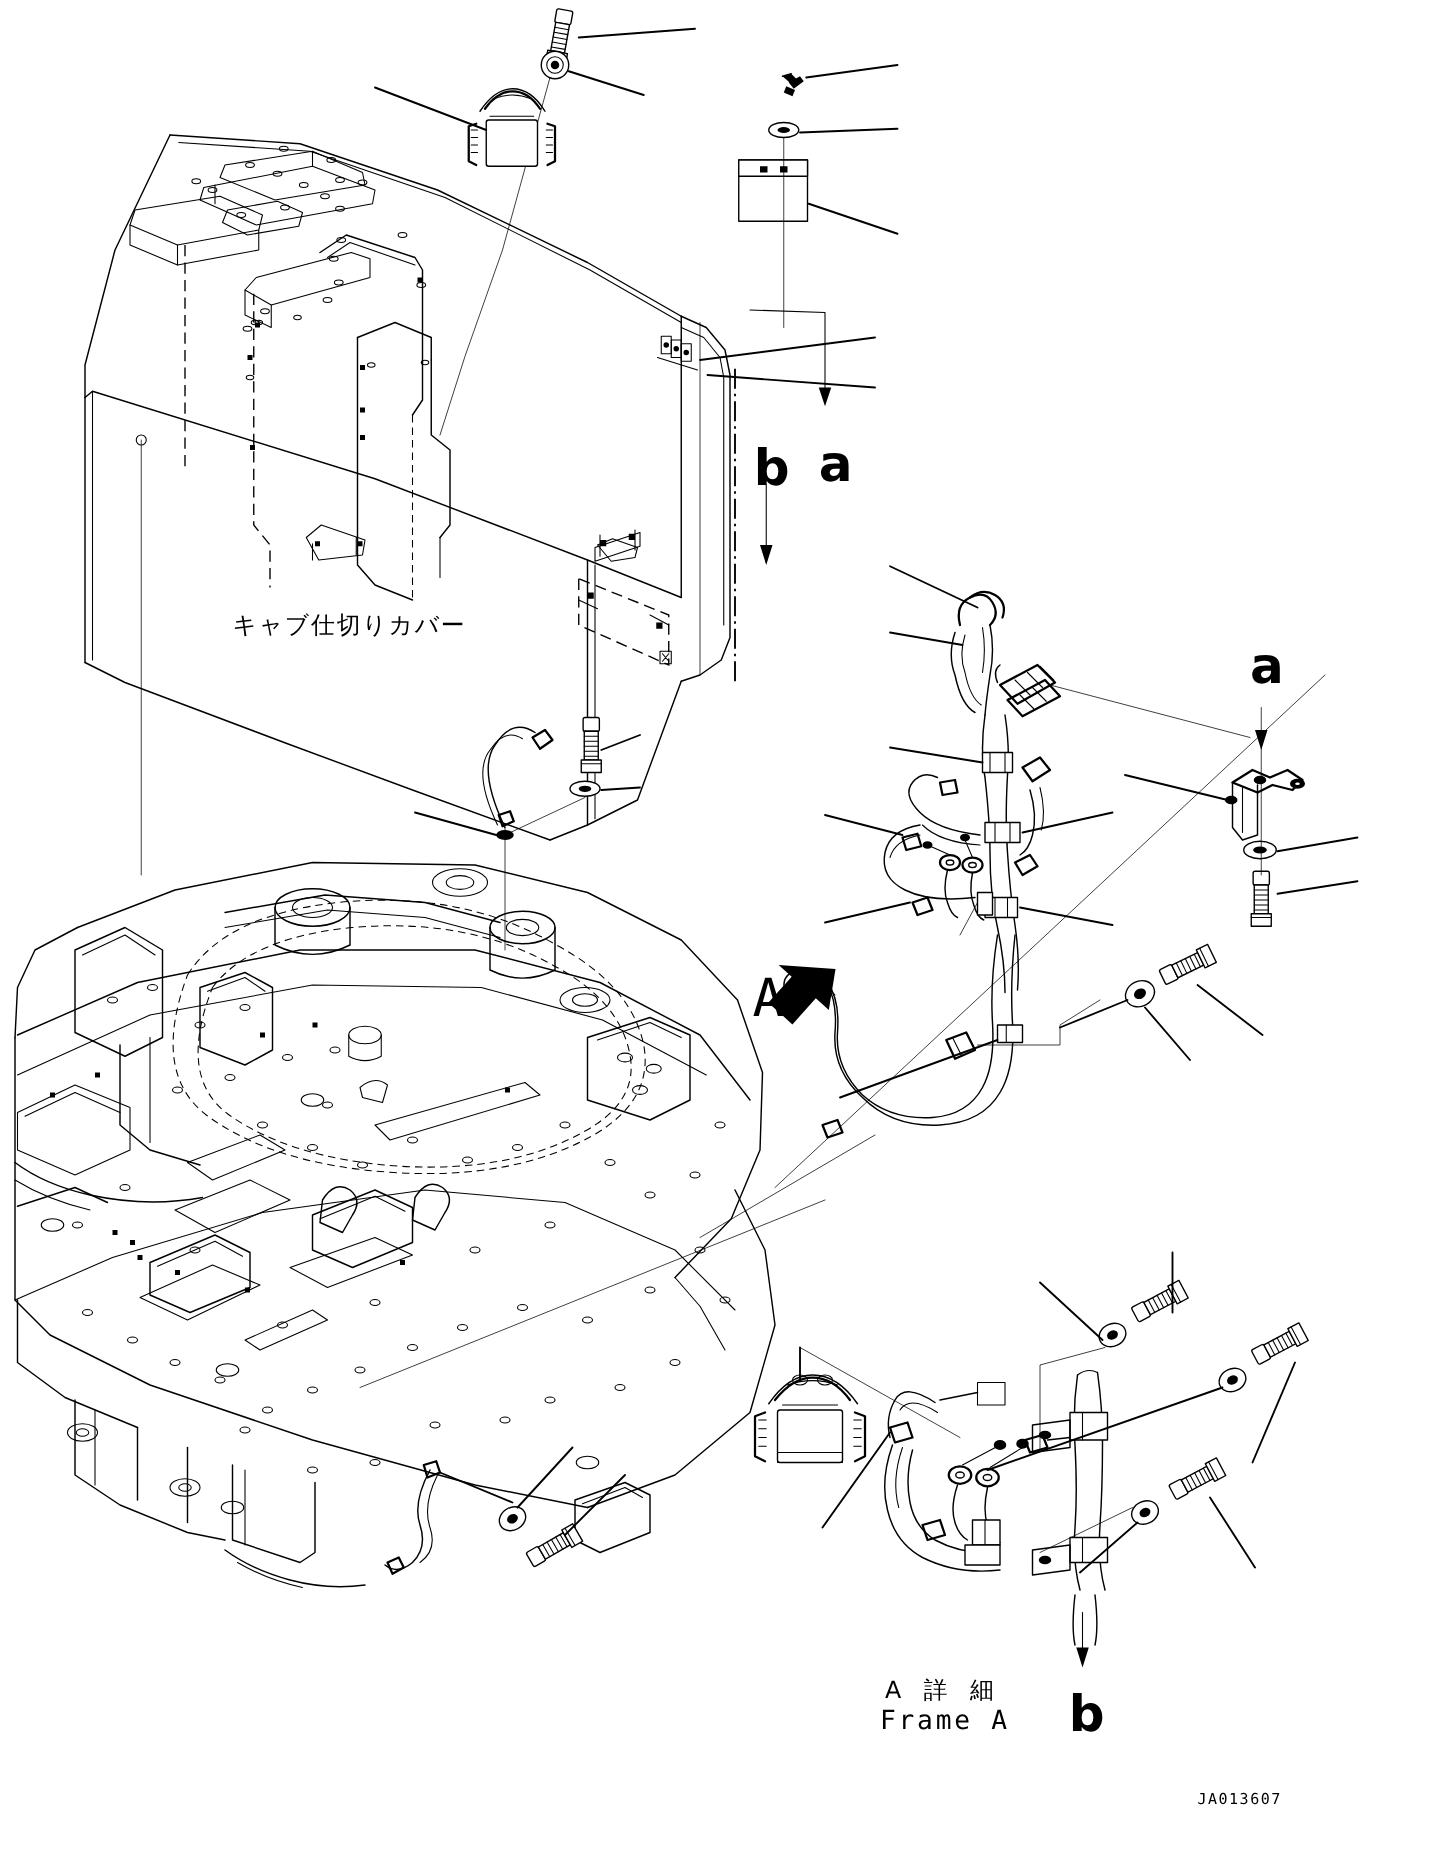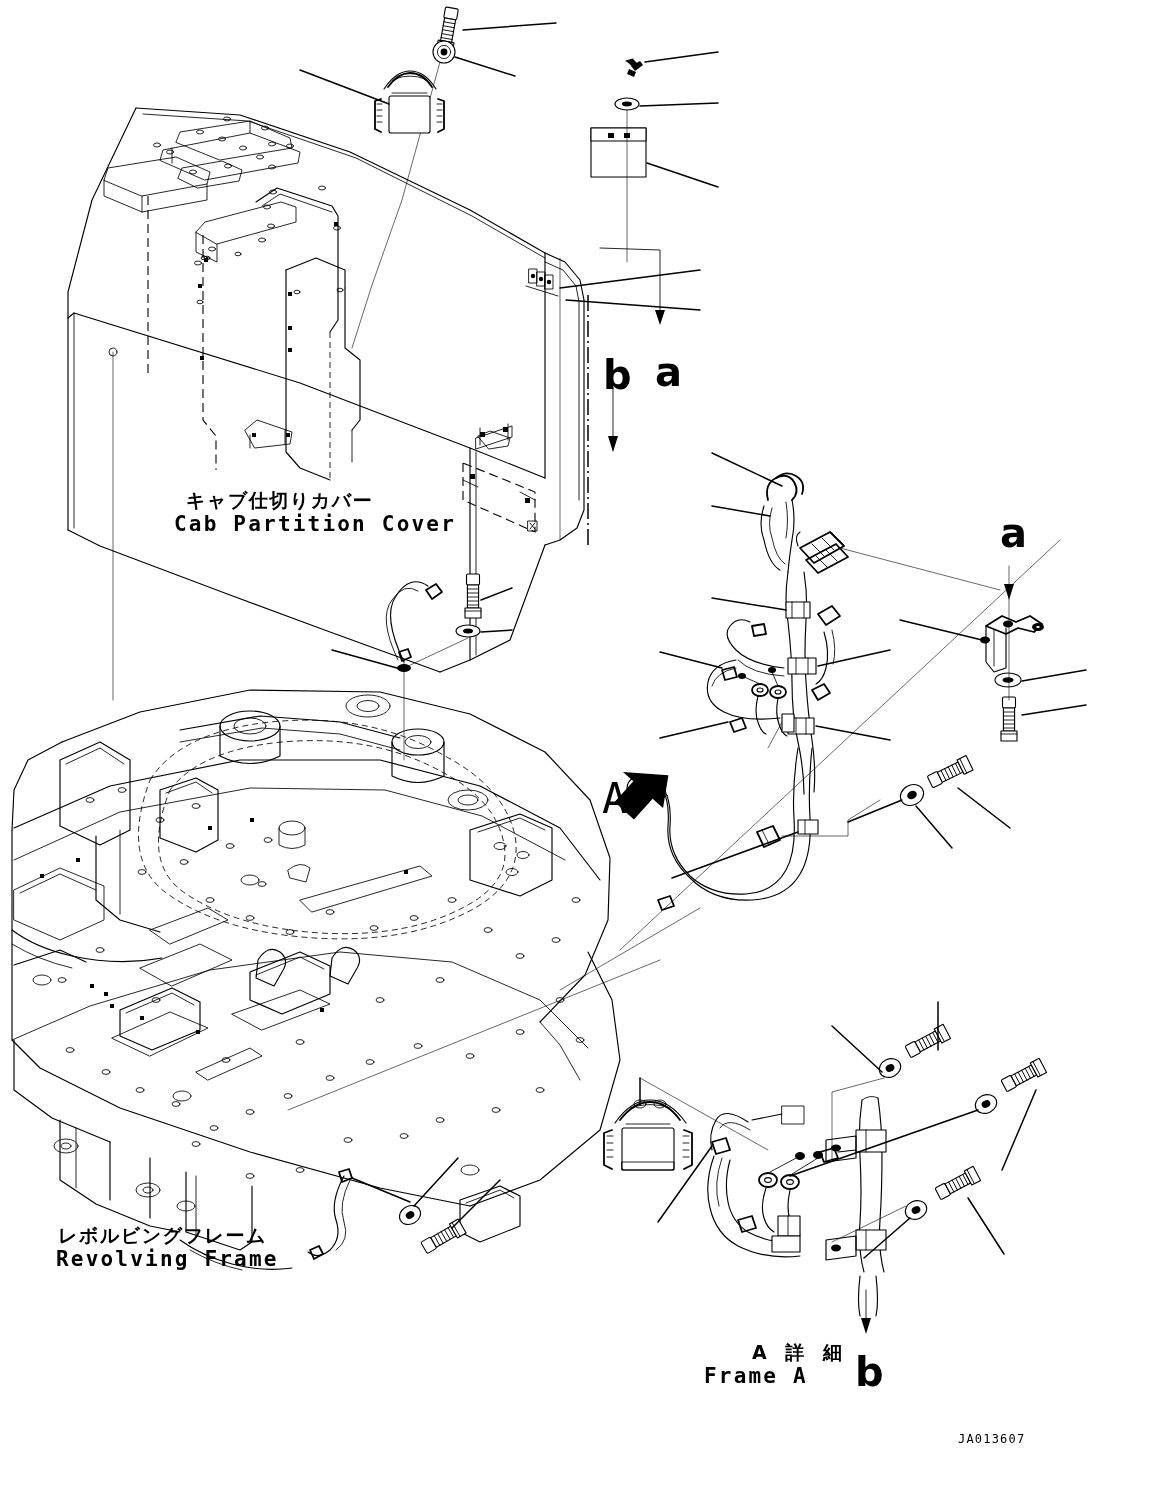--- a/index.html
+++ b/index.html
@@ -27,21 +27,20 @@
     left: 0; top: 0;
     width: 1150px;
     height: 1489px;
     display: block;
   }
   .lbl {
     position: absolute;
     color: #000;
     white-space: pre;
     line-height: 1.22;
-    font-weight: bold;
   }
   .lbl-jp {
     font-family: "DejaVu Sans", sans-serif;
     font-size: 19px;
     letter-spacing: 1.5px;
   }
   .lbl-en {
     font-family: "DejaVu Sans Mono", monospace;
     font-size: 21px;
     letter-spacing: 2.2px;
@@ -748,30 +747,25 @@
     <path class="lvt" d="M288 1110 L660 960"></path>
     <path class="lvt" d="M560 990 L700 908"></path>
 
     <g>
       <path class="fillk" d="M630 818 L630 790 L616 790 L652 762 L670 790 L656 790 L656 818 Z" transform="rotate(42 643 790)"></path>
     </g>
   </svg>
 
   <div class="cap-block" style="left:186px; top:489px;">
     <div class="lbl lbl-jp" style="position:relative;">キャブ仕切りカバー</div>
-    <div class="lbl lbl-en" style="position:relative; left:-12px;">Cab Partition Cover</div>
   </div>
 
-  <div class="cap-block" style="left:58px; top:1224px;">
-    <div class="lbl lbl-jp" style="position:relative;">レボルビングフレーム</div>
-    <div class="lbl lbl-en" style="position:relative; left:-2px;">Revolving Frame</div>
-  </div>
 
   <div class="cap-block" style="left:708px; top:1341px;">
-    <div class="lbl lbl-jp" style="position:relative; letter-spacing:6px;margin-left:44px;">A 詳 細</div>
+    <div class="lbl lbl-jp" style="position:relative; letter-spacing:6px;">A 詳 細</div>
     <div class="lbl lbl-en" style="position:relative; left:-4px;">Frame A</div>
   </div>
 
   <div class="mark" style="left:603px; top:355px;">b</div>
 
   <div class="mark" style="left:655px; top:352px;">a</div>
 
   <div class="mark" style="left:1000px; top:513px;">a</div>
 
   <div class="mark" style="left:855px; top:1352px;">b</div>

